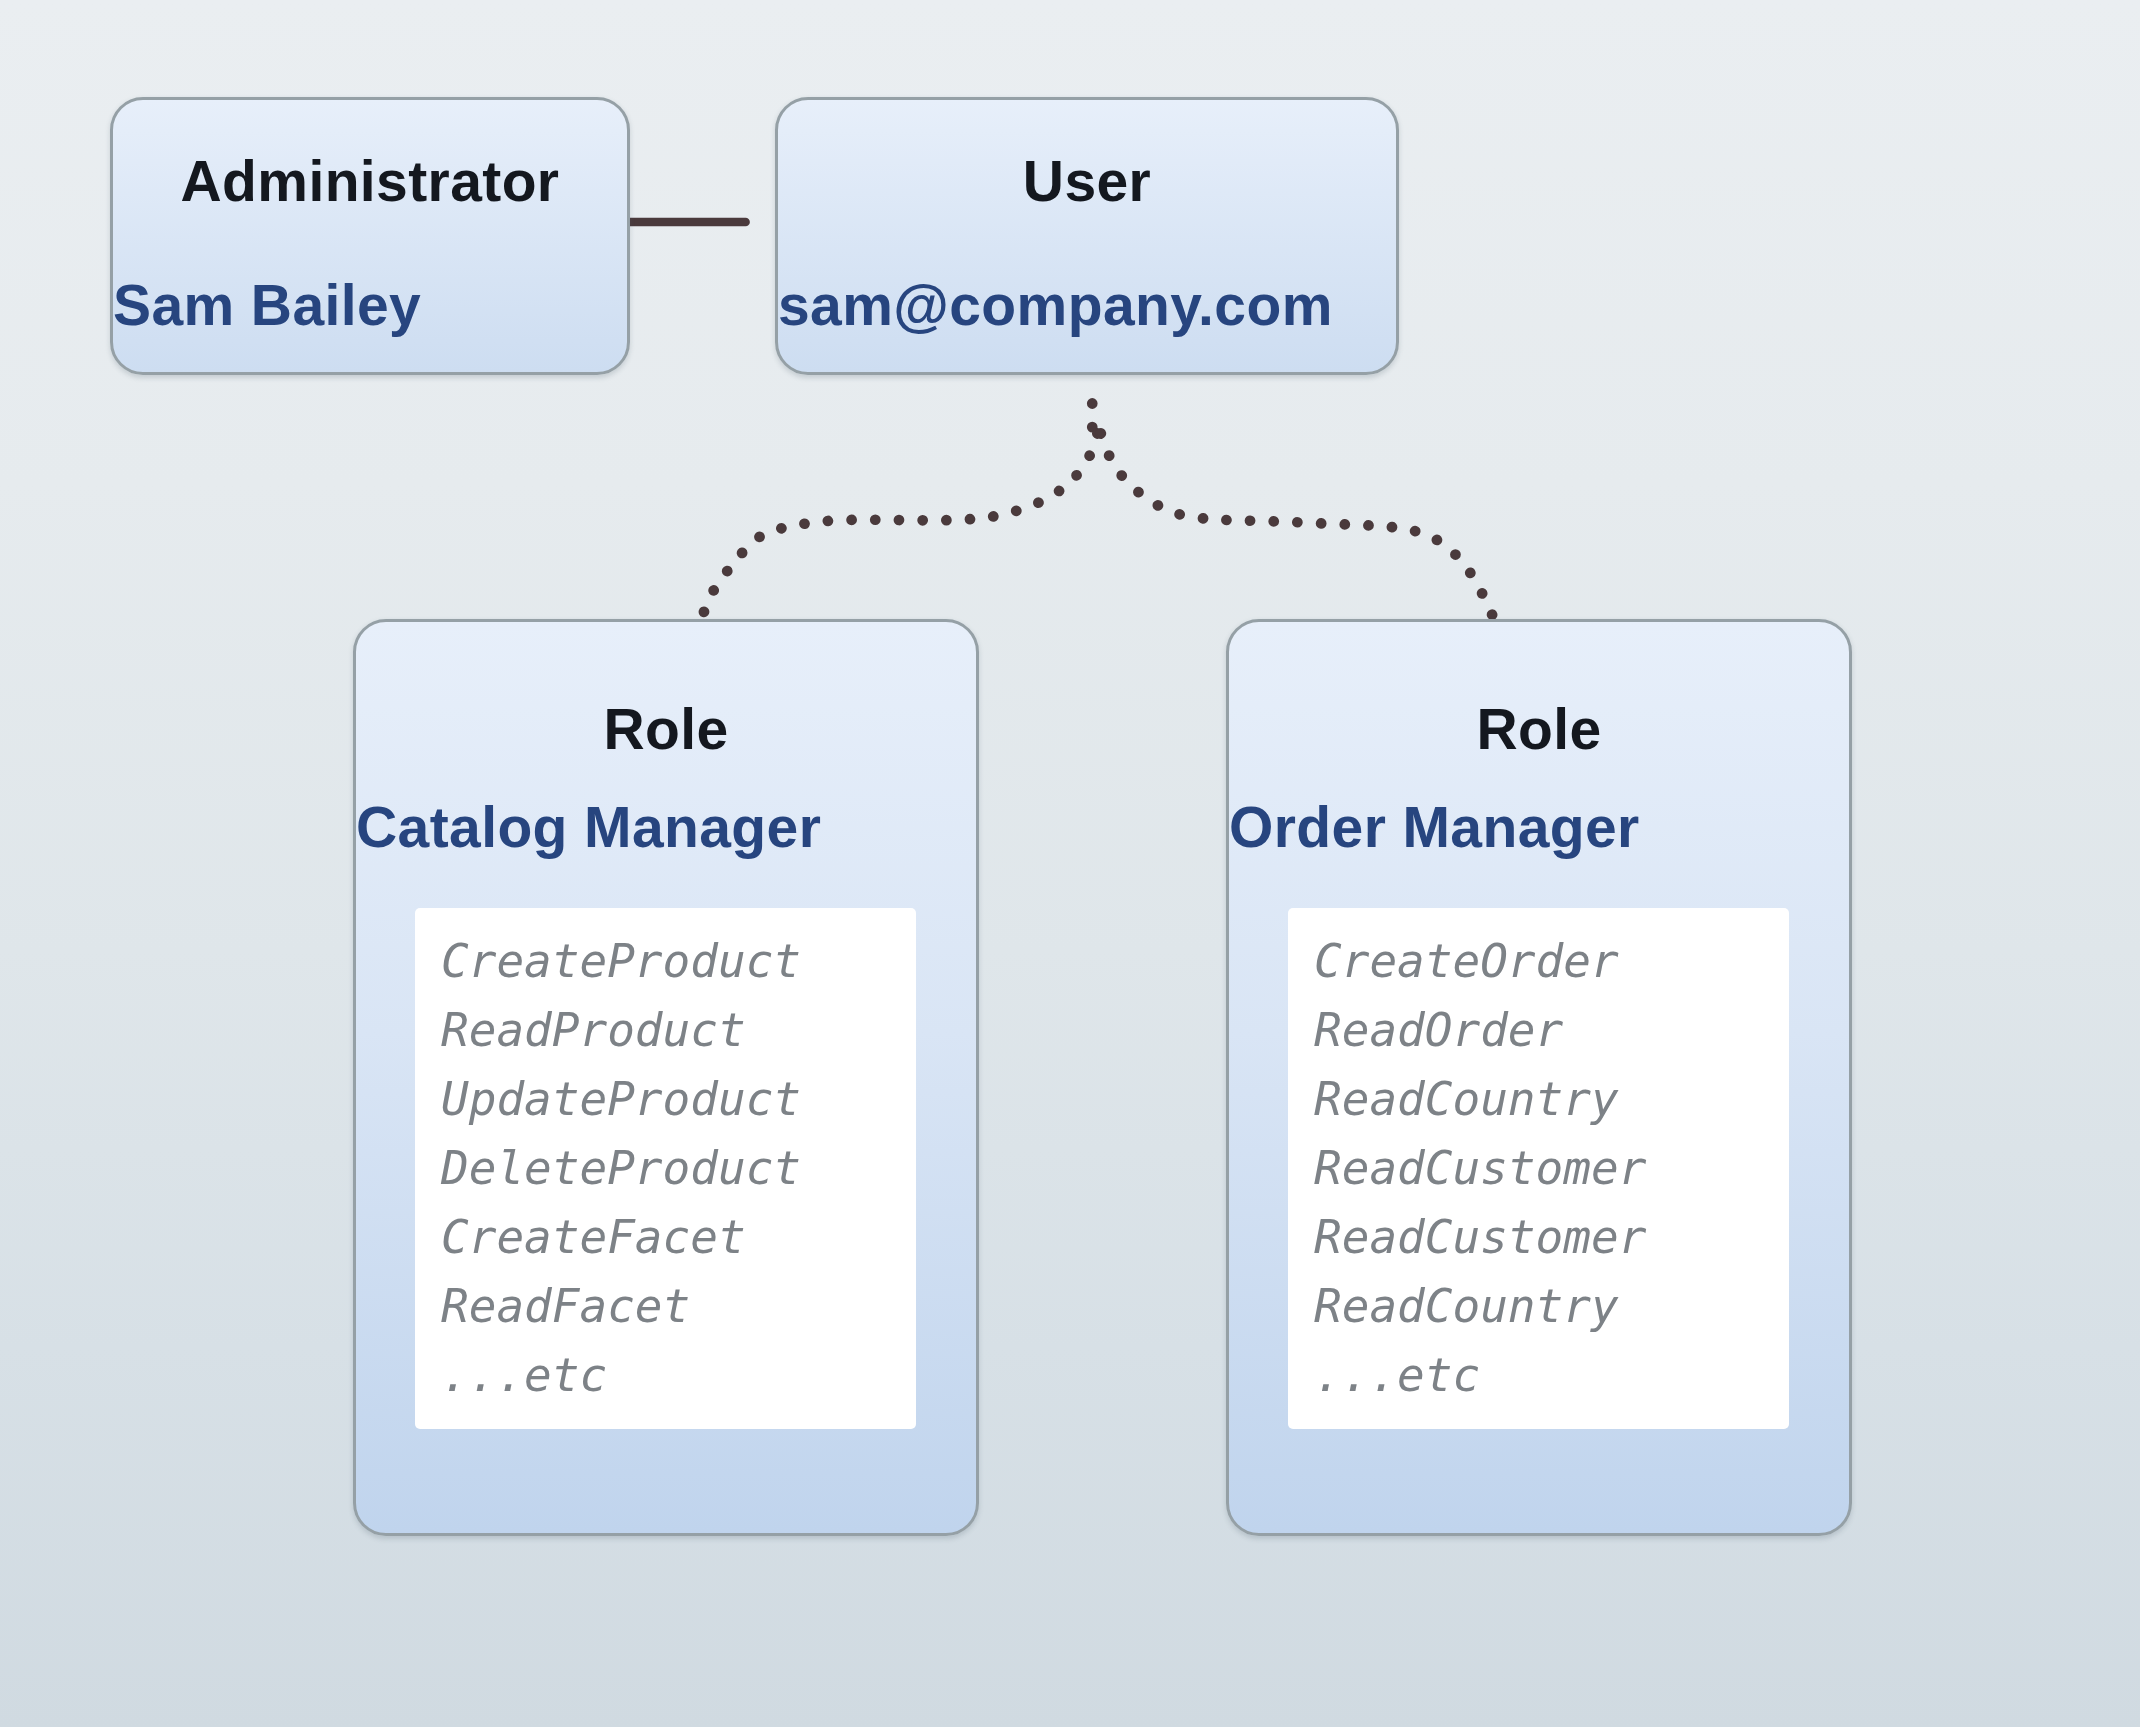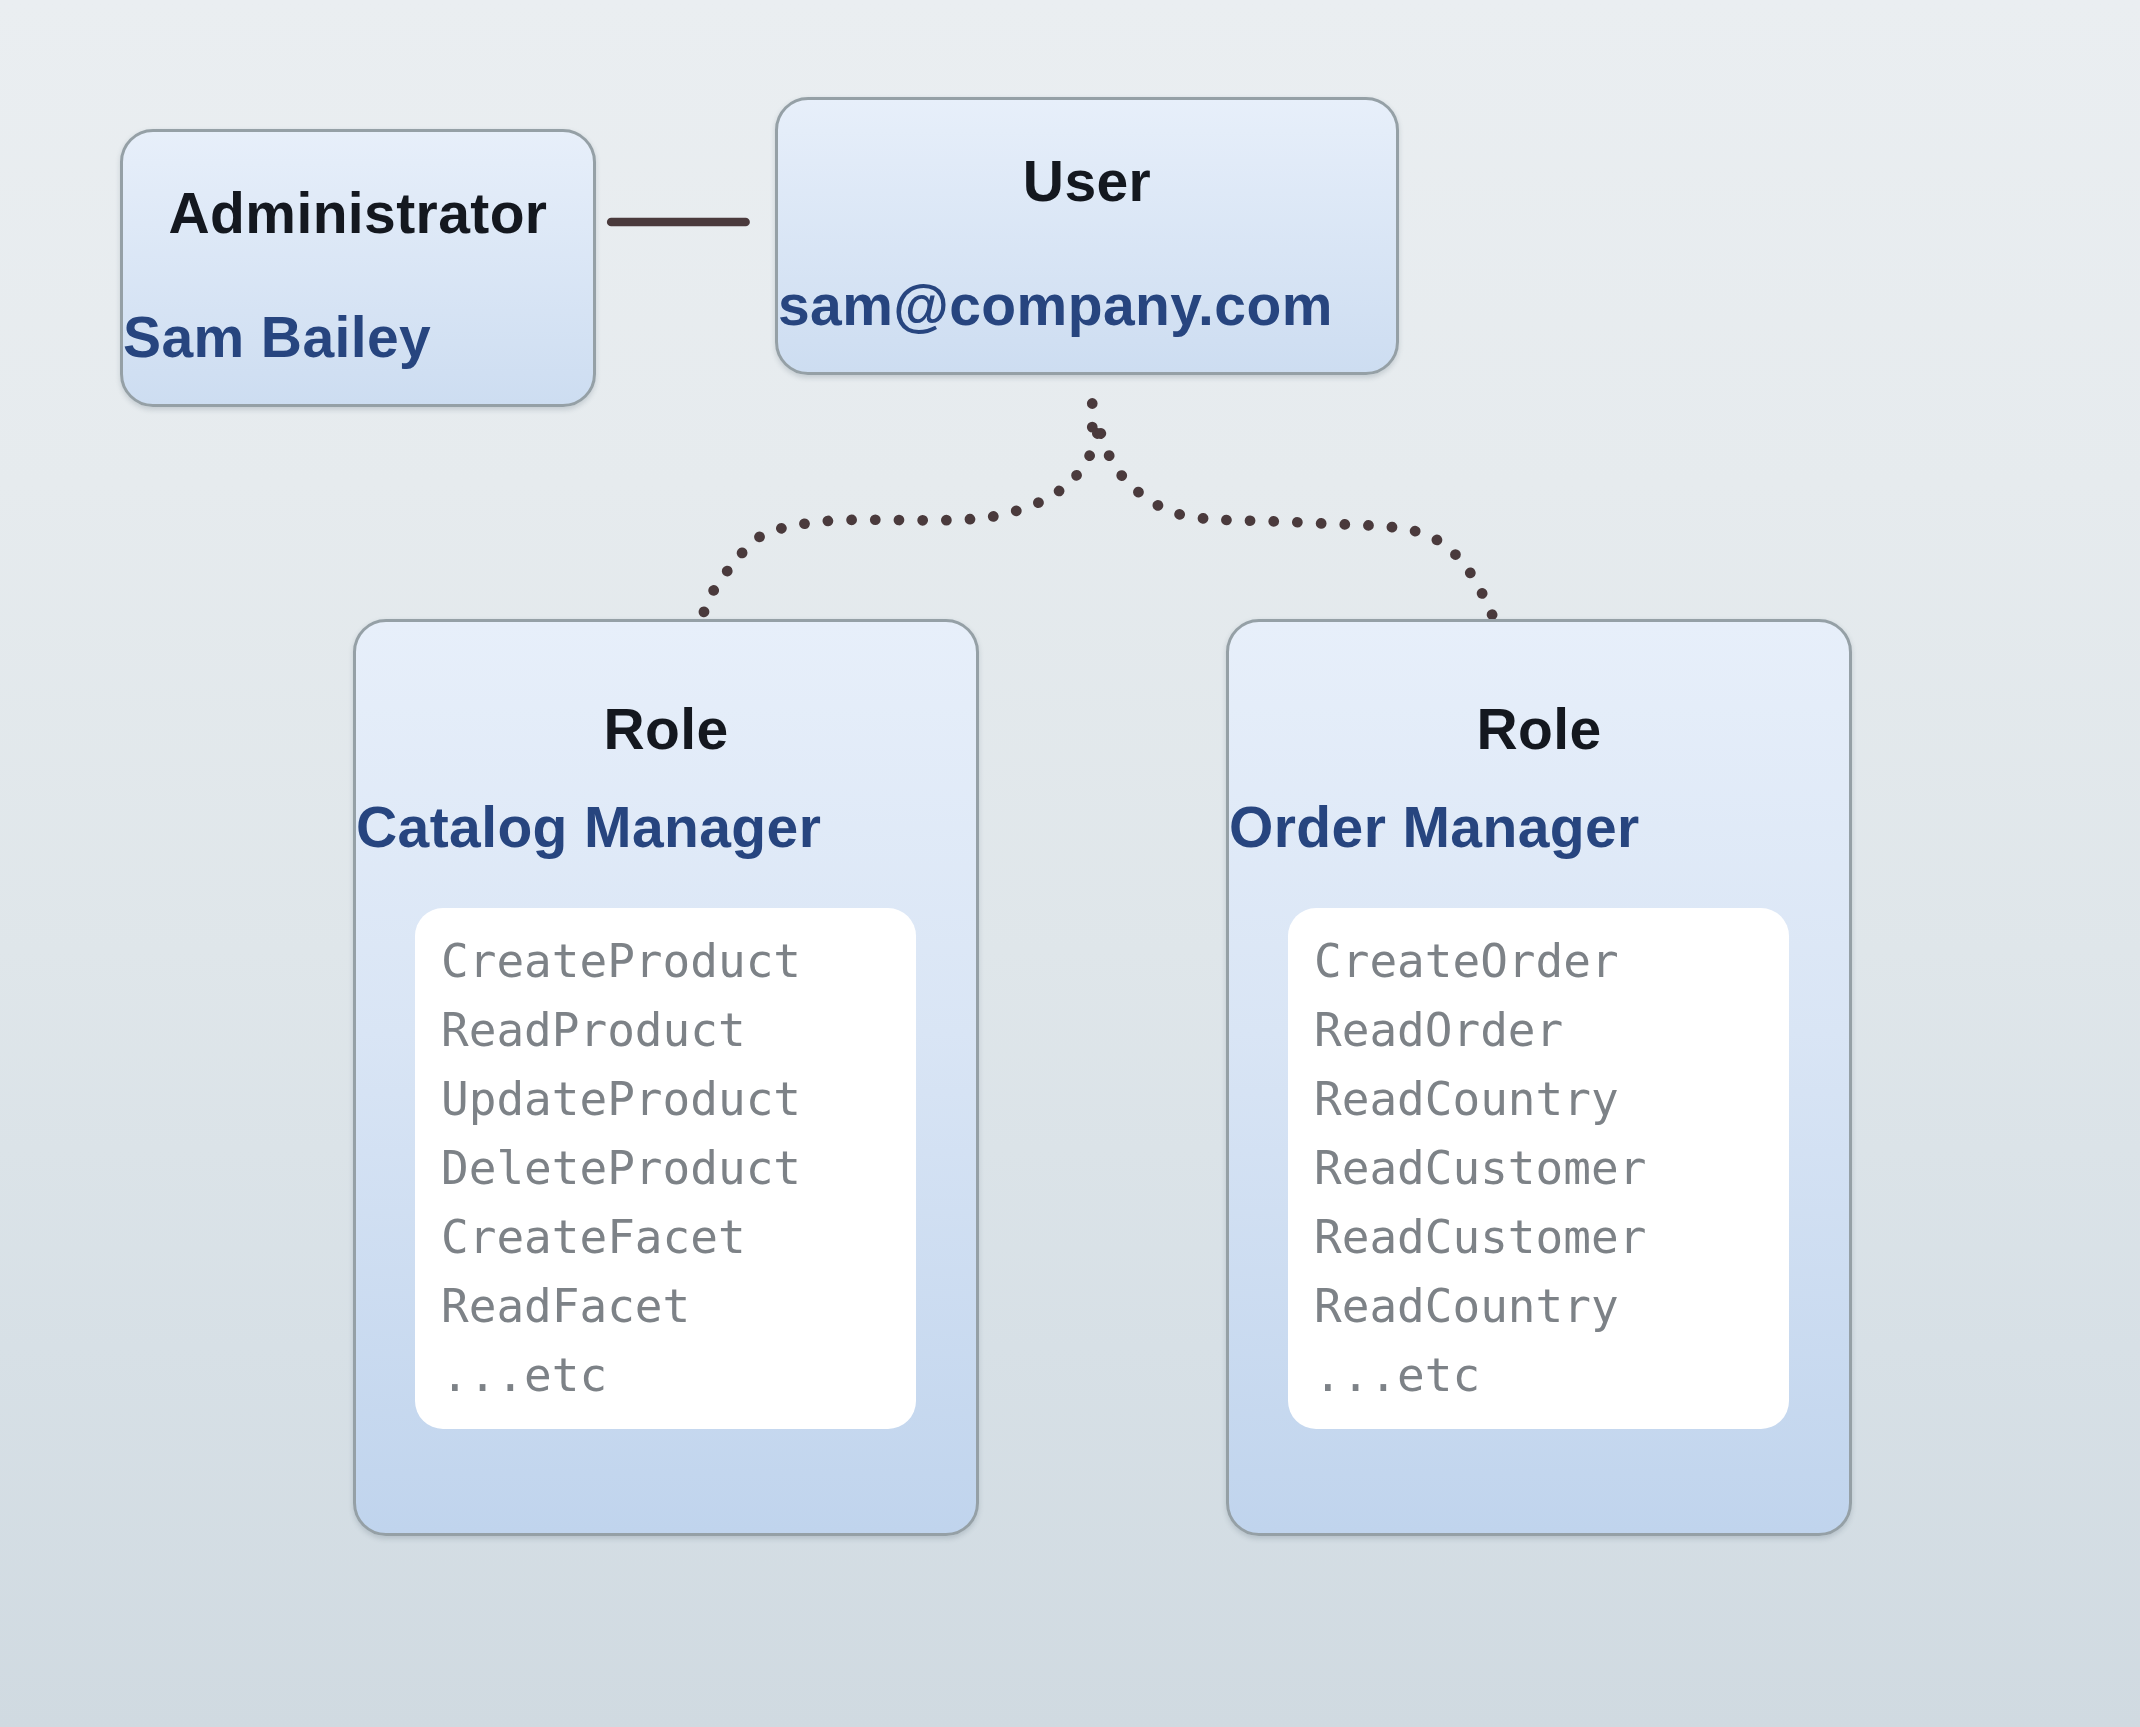--- a/index.html
+++ b/index.html
@@ -44,21 +44,21 @@
     border: 3.4px solid var(--box-border, #95a0a6);
     border-radius: 33px;
     box-shadow: 0 2.6px 5.1px rgba(80, 98, 112, 0.22);
     box-sizing: border-box;
   }
   .top-box {
     top: 97px;
     height: 278px;
     background: linear-gradient(180deg, var(--box-fill-top, #e7effa) 0%, var(--top-box-fill-bottom, #cdddf1) 100%);
   }
-  .admin-box { left: 120px; width: 476px; margin-top: 32px; }
+  .admin-box { left: 110px; width: 520px; }
   .user-box  { left: 775px; width: 624px; }
   .role-box {
     top: 619px;
     height: 917px;
     width: 626px;
     background: linear-gradient(180deg, var(--box-fill-top, #e7effa) 0%, #d9e5f5 45%, var(--role-box-fill-bottom, #c0d4ed) 100%);
   }
   .role-left  { left: 353px; }
   .role-right { left: 1226px; }
 
@@ -88,24 +88,25 @@
     letter-spacing: 0.4px;
   }
 
   .perm-panel {
     position: absolute;
     left: 59px;
     top: 286px;
     width: 501px;
     height: 521px;
     background: var(--panel-fill, #ffffff);
-    border-radius: 28px;
+    border-radius: 5px;
     box-sizing: border-box;
     padding: 19px 0 0 26px;
     overflow: hidden;
+    font-style: italic;
   }
   .perm-line {
     font-family: "DejaVu Sans Mono", "Liberation Mono", monospace;
     font-size: 46px;
     line-height: 69px;
     color: var(--permission-text, #7d8287);
     white-space: pre;
   }
 </style>
 </head>

